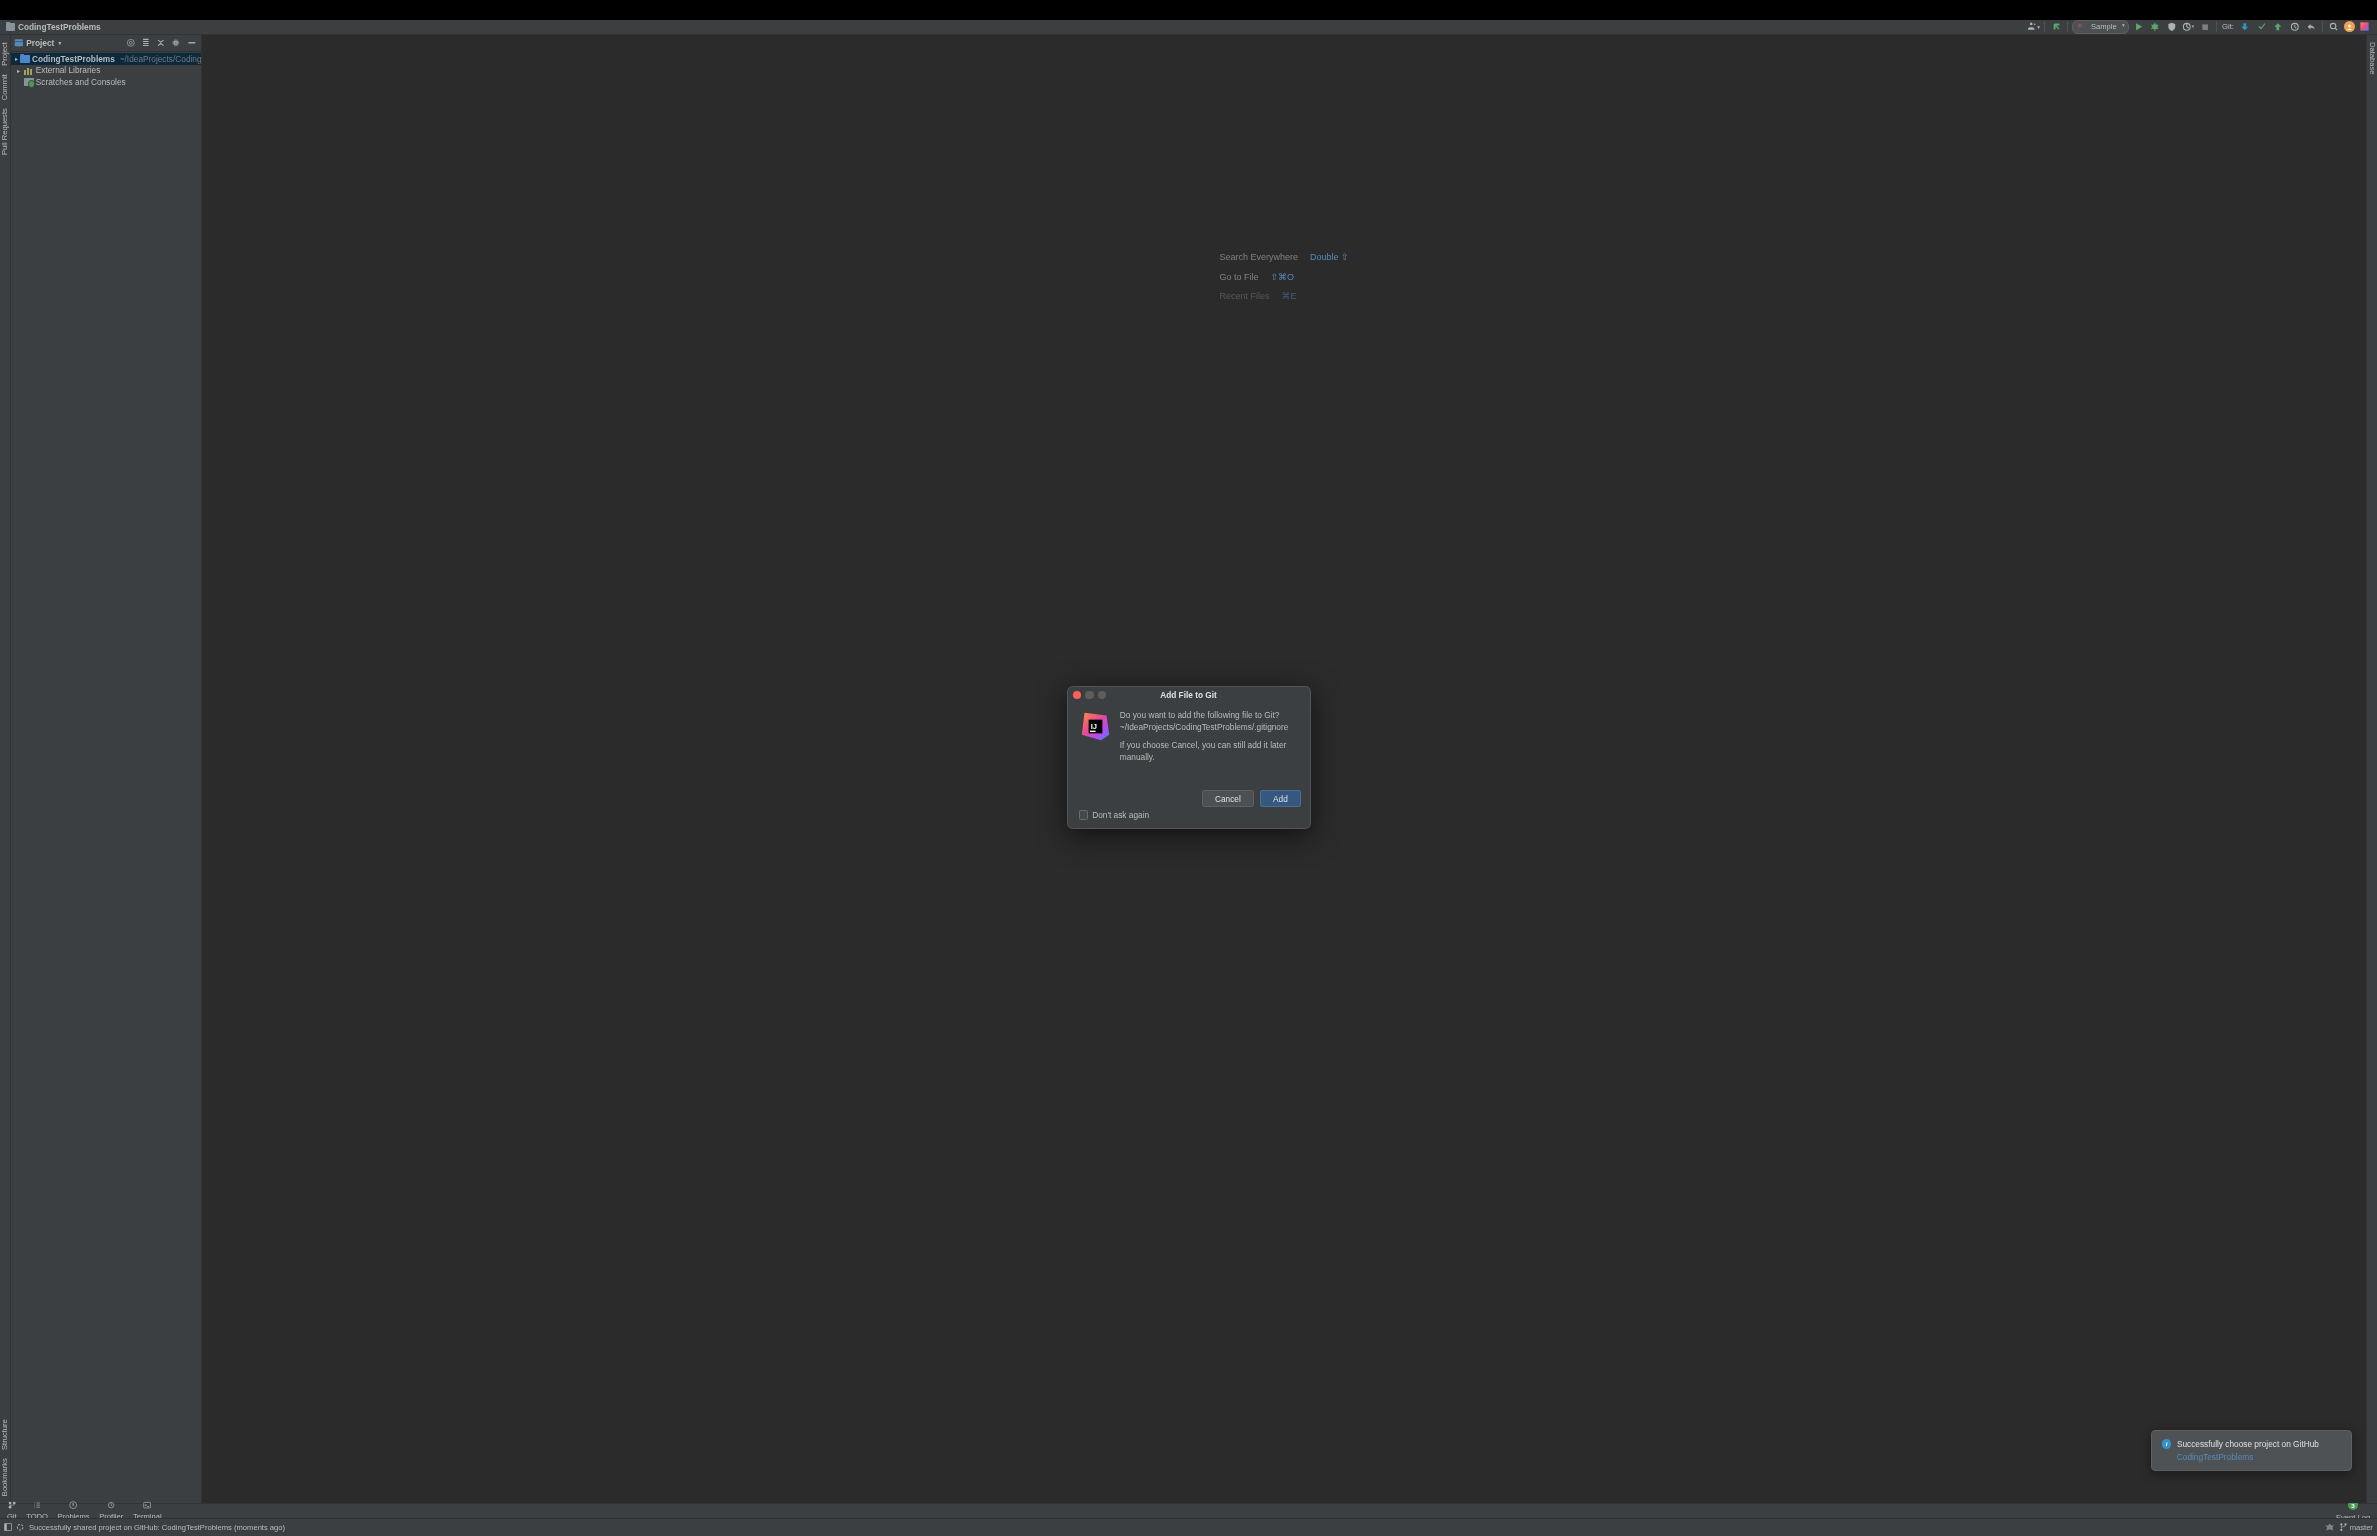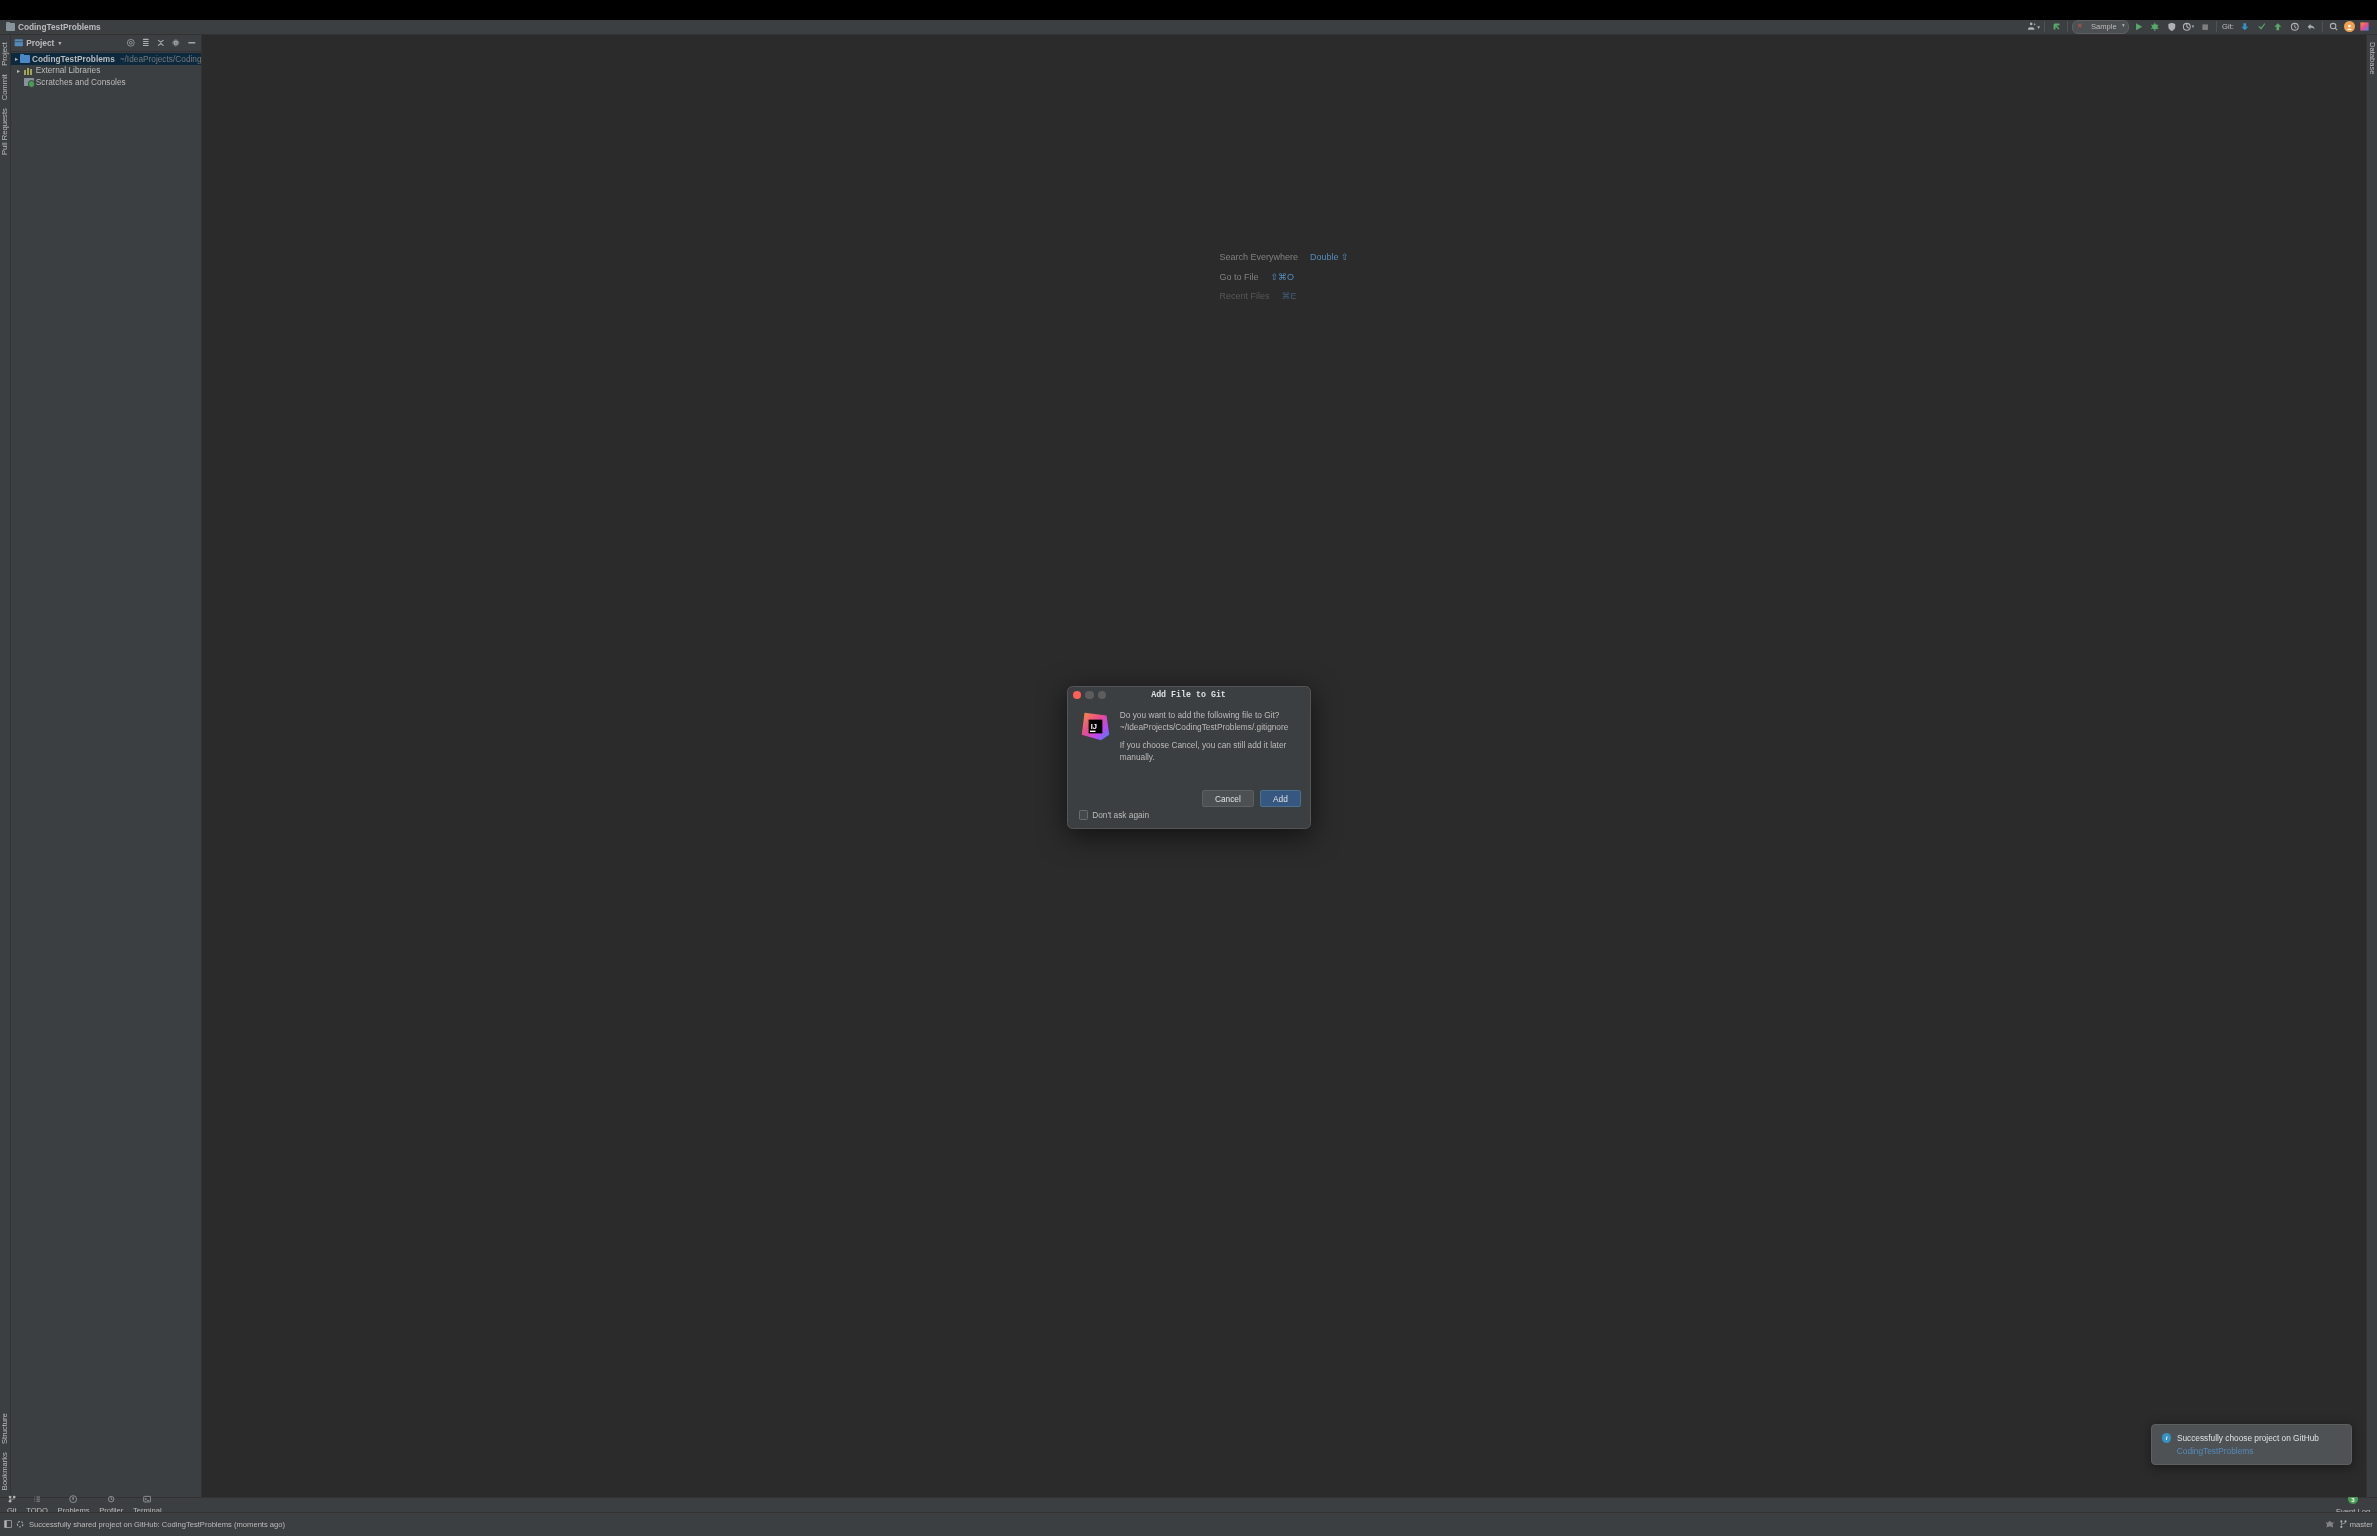--- a/index.html
+++ b/index.html
@@ -44,34 +44,34 @@
 .tree-path { color: #787878; margin-left: 2.8px; }
 .editor-area { flex: 1; background: #2b2b2b; position: relative; }
 .welcome-hints { position: absolute; top: 217px; left: 50%; transform: translateX(-50%); display: flex; flex-direction: column; gap: 9.6px; color: #808080; font-size: 9px; }
 .welcome-hint { display: flex; gap: 12px; }
 .hint-label { text-align: right; }
 .hint-shortcut { color: #548bbd; font-weight: 500; }
 .right-gutter { width: 11px; background: #3c3f41; border-left: 0.7px solid #323232; display: flex; flex-direction: column; align-items: center; padding-top: 2.8px; }
 .bottom-tabs { height: 15px; background: #3c3f41; border-top: 0.7px solid #323232; display: flex; align-items: center; padding: 0 2.8px; gap: 1.4px; }
 .bottom-tab { display: flex; align-items: center; gap: 2.8px; padding: 1.4px 4.1px; font-size: 7.6px; color: #bbbbbb; cursor: pointer; flex-direction: column; }
 .bottom-tabs-right { margin-left: auto; display: flex; align-items: center; gap: 2.8px; }
-.status-bar { height: 24px; background: #3c3f41; border-top: 0.7px solid #323232; display: flex; align-items: center; padding: 0 4.1px; font-size: 7.6px; color: #bbbbbb; gap: 4.1px; }
+.status-bar { height: 18px; background: #3c3f41; border-top: 0.7px solid #323232; display: flex; align-items: center; padding: 0 4.1px; font-size: 7.6px; color: #bbbbbb; gap: 4.1px; }
 .status-bar-right { margin-left: auto; display: flex; align-items: center; gap: 5.5px; }
 .notification { position: absolute; right: 13.8px; bottom: 32px; background: #4e5254; border: 0.7px solid #5e6060; border-radius: 4.1px; padding: 8.3px 9.6px; width: 201px; box-shadow: 0 2.8px 11px rgba(0,0,0,0.4); }
 .notification-title { display: flex; align-items: center; gap: 5.5px; font-size: 8.3px; color: #dfe1e5; font-weight: 500; }
 .notification-link { color: #548bbd; font-size: 8.3px; margin-top: 2.8px; margin-left: 15px; cursor: pointer; }
 .info-icon-circle { width: 9.6px; height: 9.6px; border-radius: 50%; background: #3592c4; color: #fff; display: flex; align-items: center; justify-content: center; font-size: 6.2px; font-weight: bold; font-style: italic; }
 .event-badge { width: 9.6px; height: 9.6px; border-radius: 50%; background: #499c54; color: #fff; display: flex; align-items: center; justify-content: center; font-size: 6.2px; font-weight: bold; }
 .dialog-overlay { position: absolute; inset: 0; display: flex; align-items: center; justify-content: center; pointer-events: none; }
 .dialog { width: 244px; background: #3c3f41; border: 0.7px solid #555555; border-radius: 5.5px; box-shadow: 0 6.9px 27.5px rgba(0,0,0,0.6); pointer-events: auto; overflow: hidden; position: relative; top: -20.6px; }
 .dialog-titlebar { height: 16.5px; display: flex; align-items: center; position: relative; padding: 0 5.5px; }
 .traffic-lights { display: flex; gap: 4.1px; }
 .tl { width: 8.3px; height: 8.3px; border-radius: 50%; }
 .tl.red { background: #ff5f57; } .tl.yellow { background: #5d5d5d; } .tl.green { background: #5d5d5d; }
-.dialog-title { position: absolute; left: 0; right: 0; text-align: center; font-size: 8.3px; font-weight: 600; color: #dfe1e5; font-family: Liberation Mono, monospace; }
+.dialog-title { position: absolute; left: 0; right: 0; text-align: center; font-size: 8.3px; font-weight: 600; color: #dfe1e5; }
 .dialog-body { padding: 6.9px 11px 2.8px 11px; display: flex; gap: 8.3px; }
 .dialog-icon { width: 33px; height: 33px; flex-shrink: 0; position: relative; }
 .dialog-icon svg { width: 33px; height: 33px; }
 .dialog-msg { font-size: 8.3px; color: #bbbbbb; line-height: 1.4; }
 .dialog-msg p { margin-bottom: 6.9px; }
 .dialog-footer { display: flex; align-items: center; padding: 4.1px 8.3px 8.3px 11px; gap: 5.5px; }
 .dialog-checkbox { display: flex; align-items: center; gap: 4.1px; font-size: 8.3px; color: #bbbbbb; cursor: pointer; margin-top: 33px; }
 .dialog-checkbox-box { width: 9.6px; height: 9.6px; border: 0.7px solid #6b6b6b; border-radius: 1.4px; background: #43494a; }
 .dialog-buttons { margin-left: auto; display: flex; gap: 5.5px; }
 .btn { padding: 2.8px 12.4px; font-size: 8.3px; border-radius: 2.1px; border: 0.7px solid #5e6060; background: #4c5052; color: #dfe1e5; cursor: pointer; }

